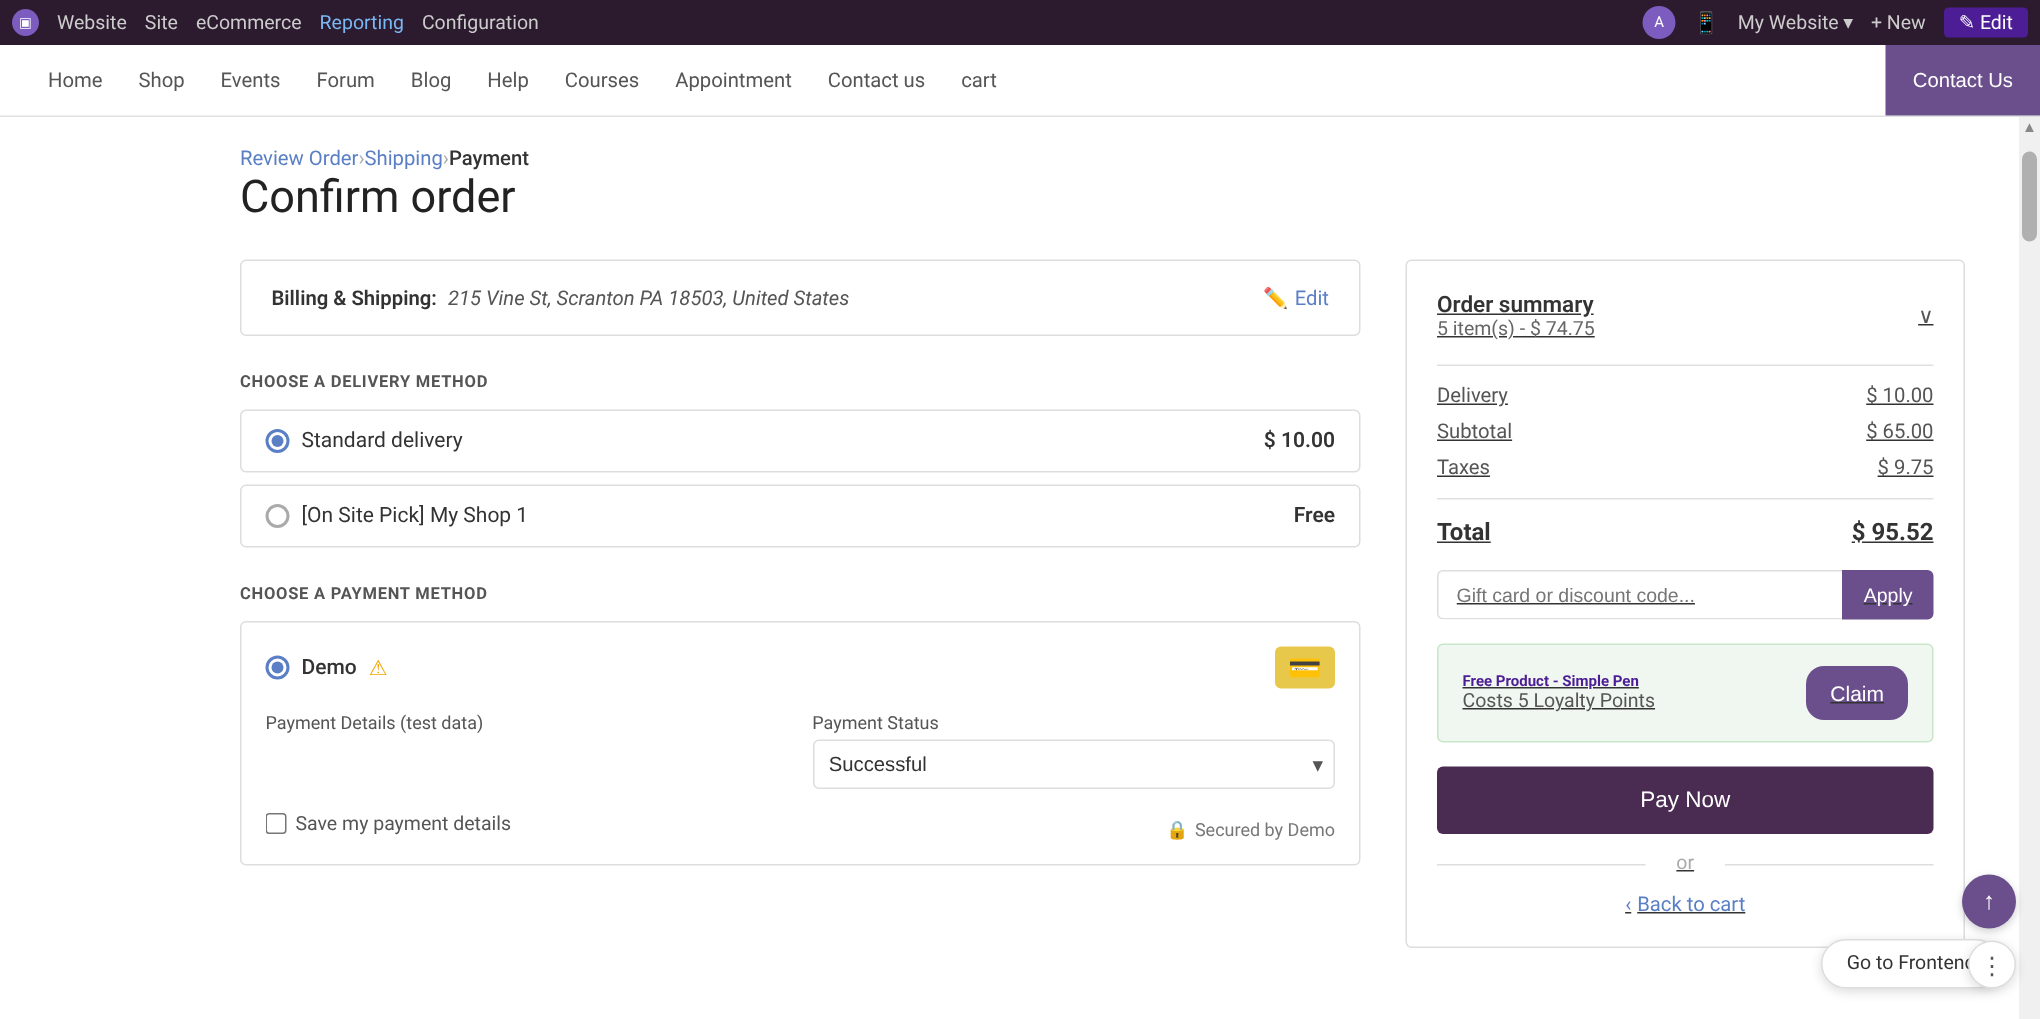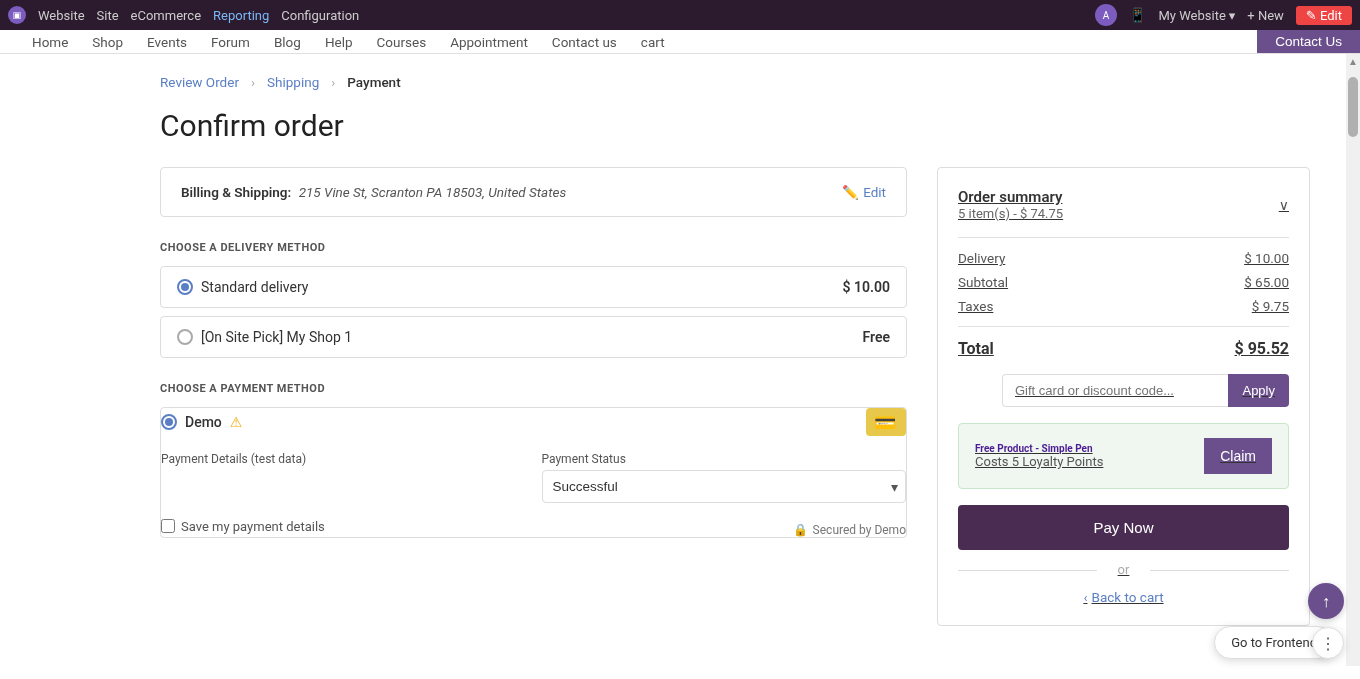--- a/index.html
+++ b/index.html
@@ -18,35 +18,35 @@
     }
     .admin-bar a { color: #ccc; text-decoration: none; cursor: pointer; }
     .admin-bar .brand { display: flex; align-items: center; gap: 4px; }
     .admin-bar .brand-icon { width: 18px; height: 18px; background: #7c5cbf; border-radius: 50%; display: flex; align-items: center; justify-content: center; color: #fff; font-size: 9px; }
     .admin-bar .spacer { flex: 1; }
     .admin-bar .user-avatar { width: 22px; height: 22px; background: #7c5cbf; border-radius: 50%; display: flex; align-items: center; justify-content: center; color: #fff; font-size: 10px; }
     .admin-bar .mobile-icon { font-size: 14px; color: #ccc; }
     .admin-bar .my-website { display: flex; align-items: center; gap: 3px; color: #ccc; cursor: pointer; }
     .admin-bar .new-btn { color: #ccc; cursor: pointer; }
     .admin-bar .edit-btn {
-      background: #ef4444;
+      background: #4c1d95;
       color: #fff;
       padding: 2px 10px;
       border-radius: 3px;
       cursor: pointer;
       display: flex; align-items: center; gap: 4px;
     }
 
     
     .nav-bar {
       border-bottom: 1px solid #e0e0e0;
       display: flex;
       align-items: center;
       padding: 0 20px;
-      height: 24px;
+      height: 48px;
       position: relative;
     }
     .nav-bar .nav-links { display: flex; gap: 0; flex: 1; }
     .nav-bar .nav-link {
       padding: 8px 12px;
       color: #555;
       text-decoration: none;
       font-size: 13.5px;
       cursor: pointer;
     }
@@ -74,22 +74,21 @@
     .main-content {
       flex: 1;
       padding: 20px 40px 40px 160px;
       max-width: 1350px;
     }
 
     
     .breadcrumb {
       display: flex;
       align-items: center;
-      gap: 12px;
-      margin-bottom: 18px;
+      gap: 0;
       font-size: 13.5px;
       color: #888;
     }
     .breadcrumb a { color: #5a7fc5; text-decoration: none; cursor: pointer; }
     .breadcrumb .sep { color: #aaa; }
     .breadcrumb .current { color: #333; font-weight: 500; }
 
     
     .page-title {
       font-size: 30px;
@@ -148,21 +147,21 @@
     .delivery-option .price { font-weight: 600; color: #333; }
     .radio-btn { width: 16px; height: 16px; border-radius: 50%; border: 2px solid #5a7fc5; display: flex; align-items: center; justify-content: center; flex-shrink: 0; }
     .radio-btn.selected::after { content: ''; width: 8px; height: 8px; background: #5a7fc5; border-radius: 50%; }
     .radio-empty { width: 16px; height: 16px; border-radius: 50%; border: 2px solid #aaa; flex-shrink: 0; }
 
     
     .payment-section { margin-bottom: 24px; }
     .payment-card {
       border: 1px solid #ddd;
       border-radius: 4px;
-      padding: 0;
+      padding: 16px;
     }
     .payment-header { display: flex; align-items: center; justify-content: space-between; margin-bottom: 16px; }
     .payment-header-left { display: flex; align-items: center; gap: 8px; }
     .payment-name { font-weight: 500; font-size: 14px; }
     .warning-icon { color: #f0a500; font-size: 14px; }
     .card-icon {
       background: #e8c84a;
       width: 40px; height: 28px;
       border-radius: 4px;
       display: flex; align-items: center; justify-content: center;
@@ -212,21 +211,20 @@
     .gift-card-row { display: flex; gap: 0; margin-bottom: 16px; }
     .gift-card-input {
       flex: 1;
       border: 1px solid #ddd;
       border-right: none;
       border-radius: 4px 0 0 4px;
       padding: 8px 12px;
       font-size: 13px;
       color: #999;
       outline: none;
-      margin-left: 44px;
     }
     .gift-card-apply {
       background: #6b4f8c;
       color: #fff;
       border: none;
       border-radius: 0 4px 4px 0;
       padding: 8px 14px;
       font-size: 13px;
       cursor: pointer;
     }
@@ -242,21 +240,21 @@
       justify-content: space-between;
       margin-bottom: 16px;
     }
     .loyalty-info .loyalty-title { font-weight: 700; font-size: 10px; color: #4c1d95; }
     .loyalty-info .loyalty-points { font-size: 13px; color: #555; margin-top: 3px; }
     .loyalty-info .loyalty-costs { font-size: 13px; color: #555; }
     .claim-btn {
       background: #6b4f8c;
       color: #fff;
       border: none;
-      border-radius: 0;
+      border-radius: 12px;
       padding: 10px 16px;
       font-size: 14px;
       font-weight: 500;
       cursor: pointer;
       white-space: nowrap;
     }
 
     
     .pay-now-btn {
       background: #4a2c52;

